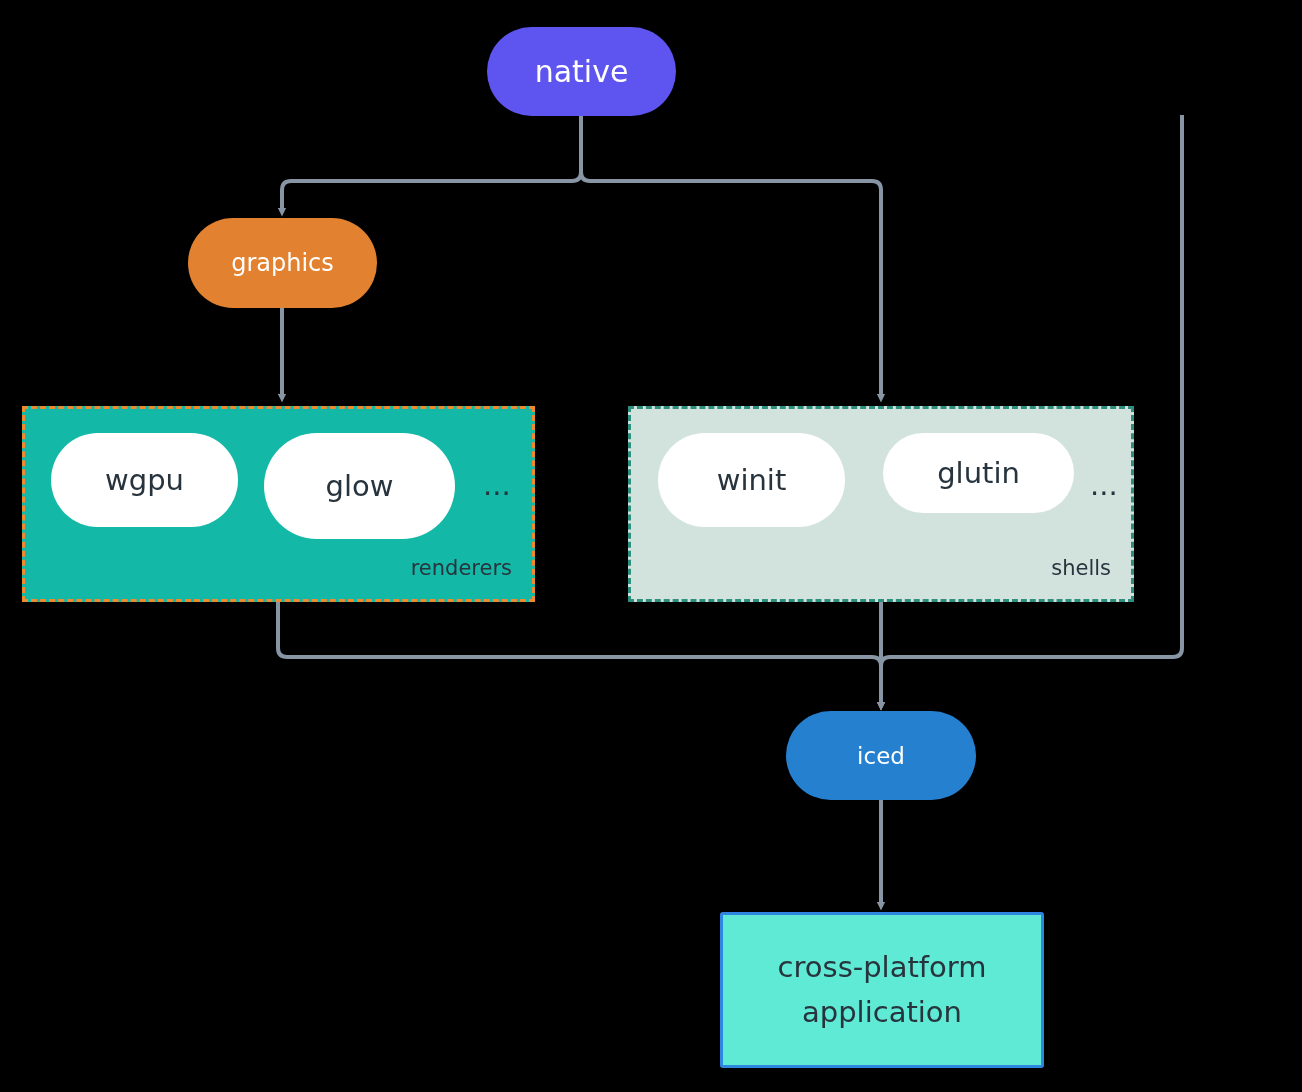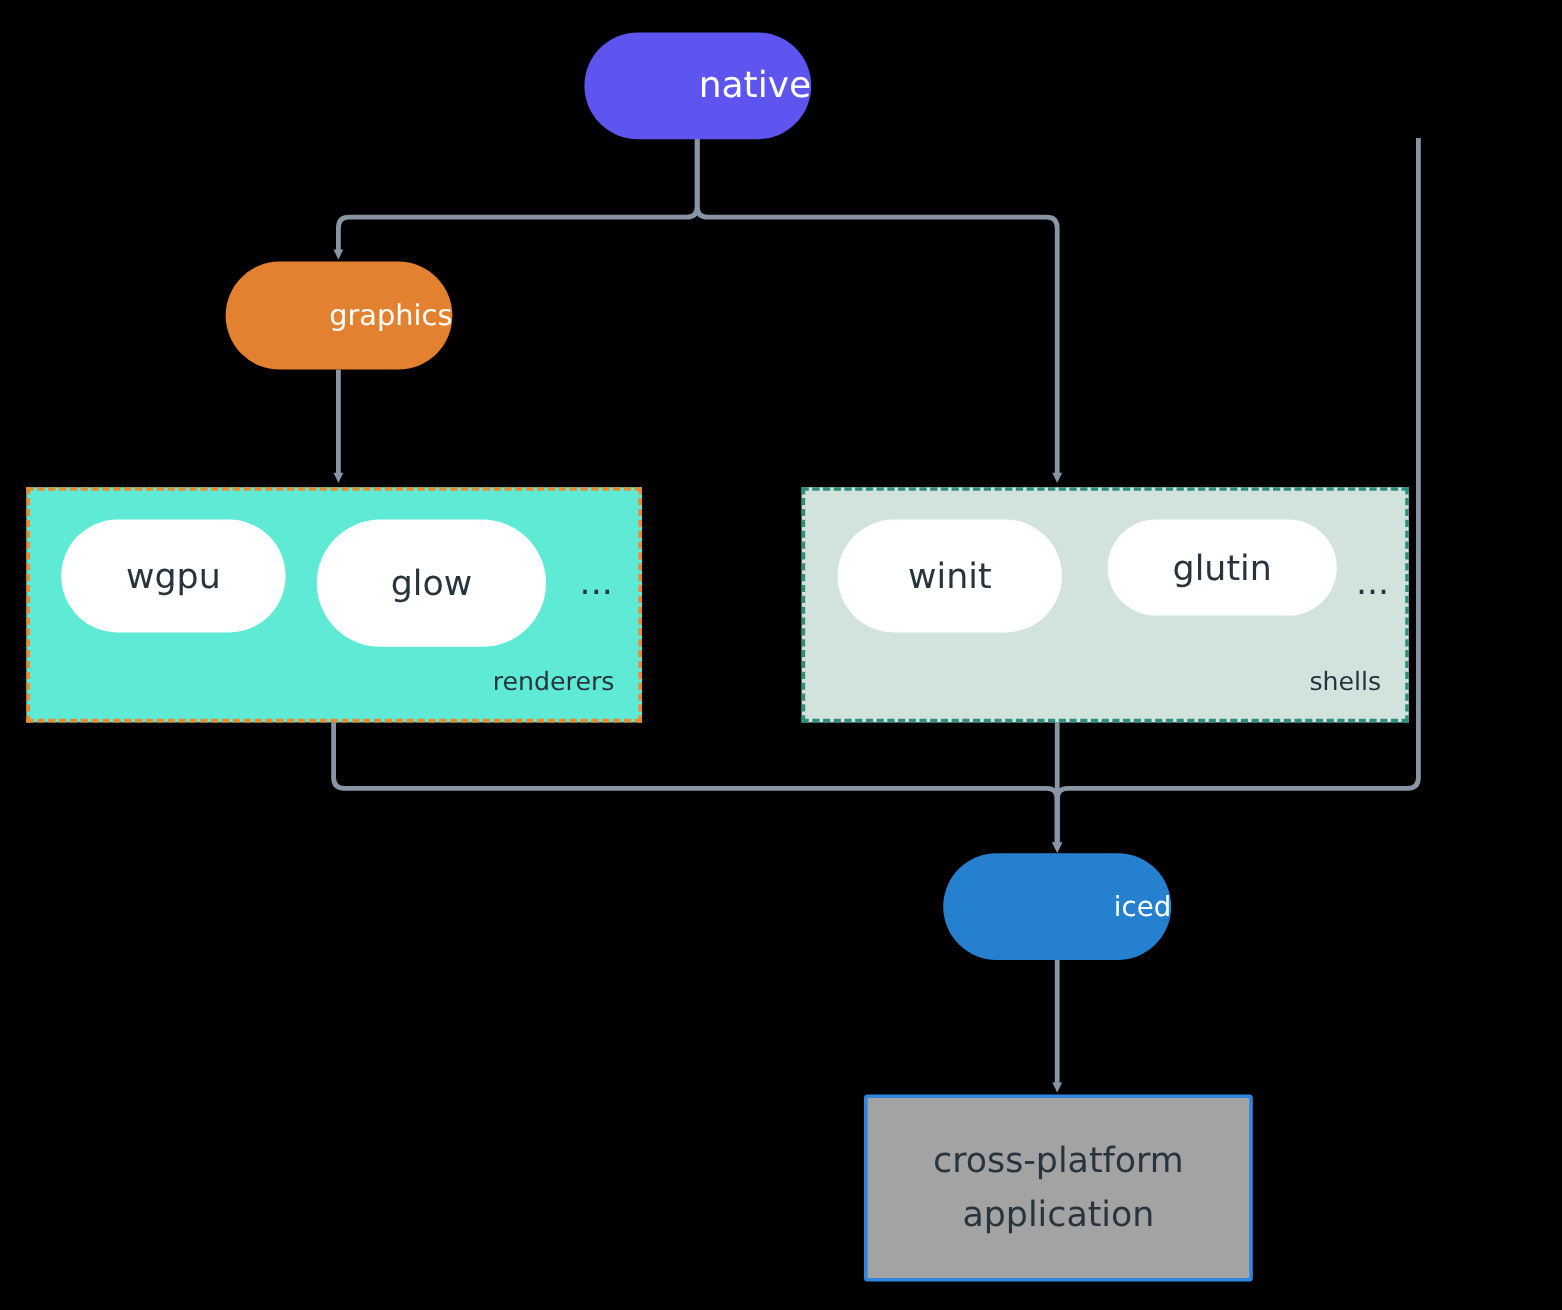--- a/index.html
+++ b/index.html
@@ -20,21 +20,21 @@
     left: 0;
     top: 0;
     width: 1302px;
     height: 1092px;
     pointer-events: none;
   }
   .node {
     position: absolute;
     display: flex;
     align-items: center;
-    justify-content: flex-end;
+    justify-content: center;
     box-sizing: border-box;
     text-align: center;
   }
   .pill {
     border-radius: 999px;
   }
   .pill-native, .pill-web {
     background: #5E55F0;
     color: #FFFFFF;
     font-size: 30px;
@@ -47,21 +47,21 @@
   .pill-iced {
     background: #2680D0;
     color: #FFFFFF;
     font-size: 23px;
   }
   .group-box {
     position: absolute;
     box-sizing: border-box;
   }
   .group-renderers {
-    background: #5eead4;
+    background: #14b8a6;
     border: 3px dashed #EE8B30;
   }
   .group-shells {
     background: #D2E3DE;
     border: 3px dashed #2F8F7E;
   }
   .sub-pill {
     position: absolute;
     background: #FFFFFF;
     border-radius: 999px;
@@ -80,21 +80,21 @@
   }
   .group-label {
     position: absolute;
     color: #28343D;
     font-size: 21px;
     line-height: 1;
   }
   .app-box {
     position: absolute;
     box-sizing: border-box;
-    background: #a3a3a3;
+    background: #5eead4;
     border: 3px solid #2F86E0;
     border-radius: 3px;
     display: flex;
     flex-direction: column;
     align-items: center;
     justify-content: center;
     color: #28343D;
     font-size: 29px;
     line-height: 1.55;
   }
@@ -156,21 +156,21 @@
     <div class="sub-pill" style="left:26px; top:24px; width:187px; height:94px;">
       <span>wgpu</span>
     </div>
     <div class="sub-pill" style="left:239px; top:24px; width:191px; height:106px;">
       <span>glow</span>
     </div>
     <span class="ellipsis" style="left:458px; top:62px;">...</span>
     <span class="group-label" style="right:20px; bottom:20px;margin-left:40px;">renderers</span>
   </div>
 
-  <div class="group-box group-shells" style="left:628px; top:406px; width:506px; height:196px;margin-left:40px;">
+  <div class="group-box group-shells" style="left:628px; top:406px; width:506px; height:196px;">
     <div class="sub-pill" style="left:27px; top:24px; width:187px; height:94px;">
       <span>winit</span>
     </div>
     <div class="sub-pill" style="left:252px; top:24px; width:191px; height:80px;">
       <span>glutin</span>
     </div>
     <span class="ellipsis" style="left:459px; top:62px;">...</span>
     <span class="group-label" style="right:20px; bottom:20px;">shells</span>
   </div>
 

